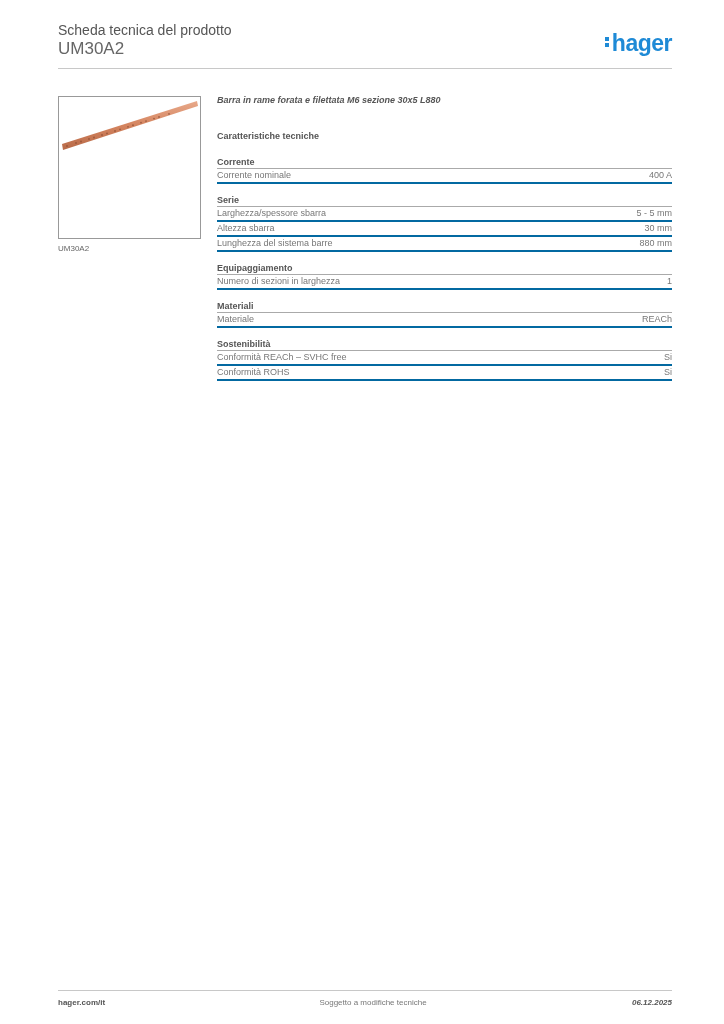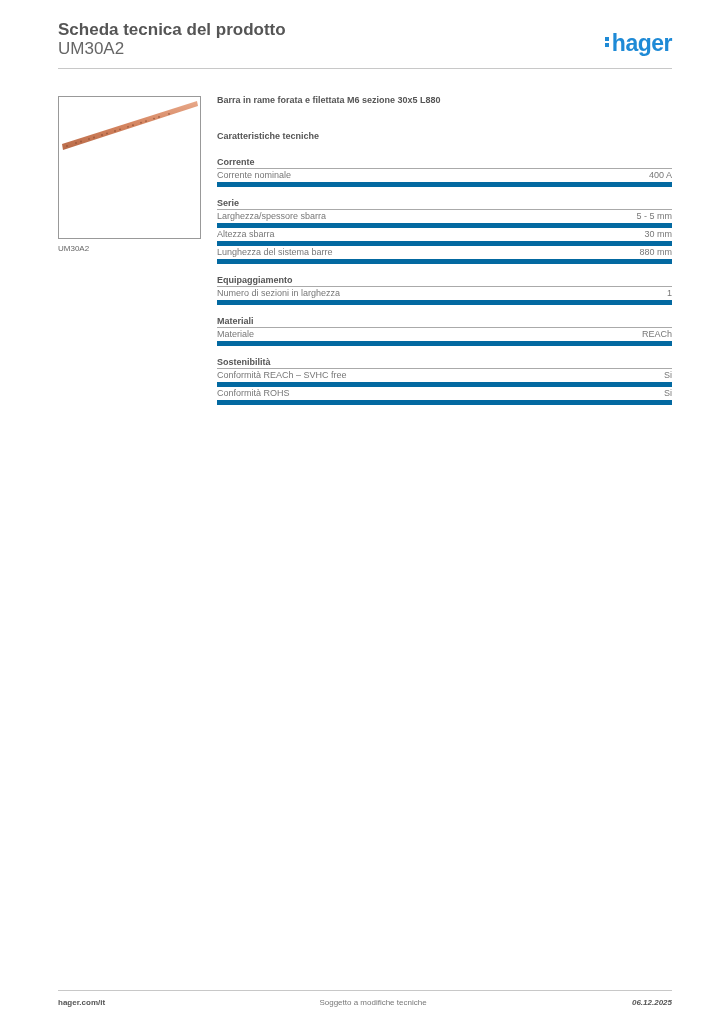--- a/index.html
+++ b/index.html
@@ -2,36 +2,36 @@
 <html><head>
 <meta charset="utf-8">
 <style>
   html, body { margin: 0; padding: 0; }
   body {
     width: 724px; height: 1024px; background: #ffffff;
     font-family: "Liberation Sans", sans-serif; color: #555;
     position: relative; overflow: hidden;
   }
   .header { position: absolute; left: 58px; top: 20px; width: 614px; }
-  .title { font-size: 17px; font-weight: bold; color: #555; line-height: 20px; margin: 0; }
+  .title { font-size: 14px; font-weight: normal; color: #555; line-height: 20px; margin: 0; }
   .code { font-size: 17px; color: #666; line-height: 18px; }
   .logo { position: absolute; right: 52px; top: 30px; font-size: 23px; font-weight: bold; color: #1e8ad6; letter-spacing: -0.5px; }
   .logo .dots { display: inline-block; width: 5px; margin-right: 2px; vertical-align: 2px; }
   .logo .dots i { display: block; width: 4px; height: 4px; background: #1e8ad6; margin: 2px 0; }
   .header-rule { position: absolute; left: 58px; top: 68px; width: 614px; height: 1px; background: #c8c8c8; }
 
   .image-box { position: absolute; left: 58px; top: 96px; width: 143px; height: 143px; border: 1px solid #999; box-sizing: border-box; background: #fff; }
   .image-caption { position: absolute; left: 58px; top: 244px; font-size: 8px; color: #666; }
 
   .spec { position: absolute; left: 217px; top: 95px; width: 455px; }
-  .product-desc { font-size: 9px; font-weight: bold; color: #555; margin: 0 0 24px 0; height: 12px; }
+  .product-desc { font-size: 9px; font-weight: bold; color: #555; margin: 0 0 24px 0; height: 12px; font-style: italic; }
   .spec-heading { font-size: 9px; font-weight: bold; color: #555; margin: 0 0 13px 0; height: 12px; }
   .group { margin-bottom: 10px; }
   .group-title { font-size: 9px; font-weight: bold; color: #555; height: 12px; line-height: 12px; border-bottom: 1px solid #aaa; padding-bottom: 0; }
-  .row { display: flex; justify-content: space-between; font-size: 9px; color: #777; height: 13px; line-height: 13px; border-bottom: 5px solid #0369a1; }
+  .row { display: flex; justify-content: space-between; font-size: 9px; color: #777; height: 13px; line-height: 13px; border-bottom: 2px solid #0369a1; }
 
   .footer-rule { position: absolute; left: 58px; top: 990px; width: 614px; height: 1px; background: #c8c8c8; }
   .footer { position: absolute; left: 58px; top: 998px; width: 614px; font-size: 8px; }
   .footer .left { position: absolute; left: 0; font-weight: bold; color: #555; }
   .footer .center { position: absolute; left: 16px; right: 0; text-align: center; color: #777; }
   .footer .right { position: absolute; right: 0; font-weight: bold; color: #555; font-style: italic; }
 </style>
 </head>
 <body>
 

